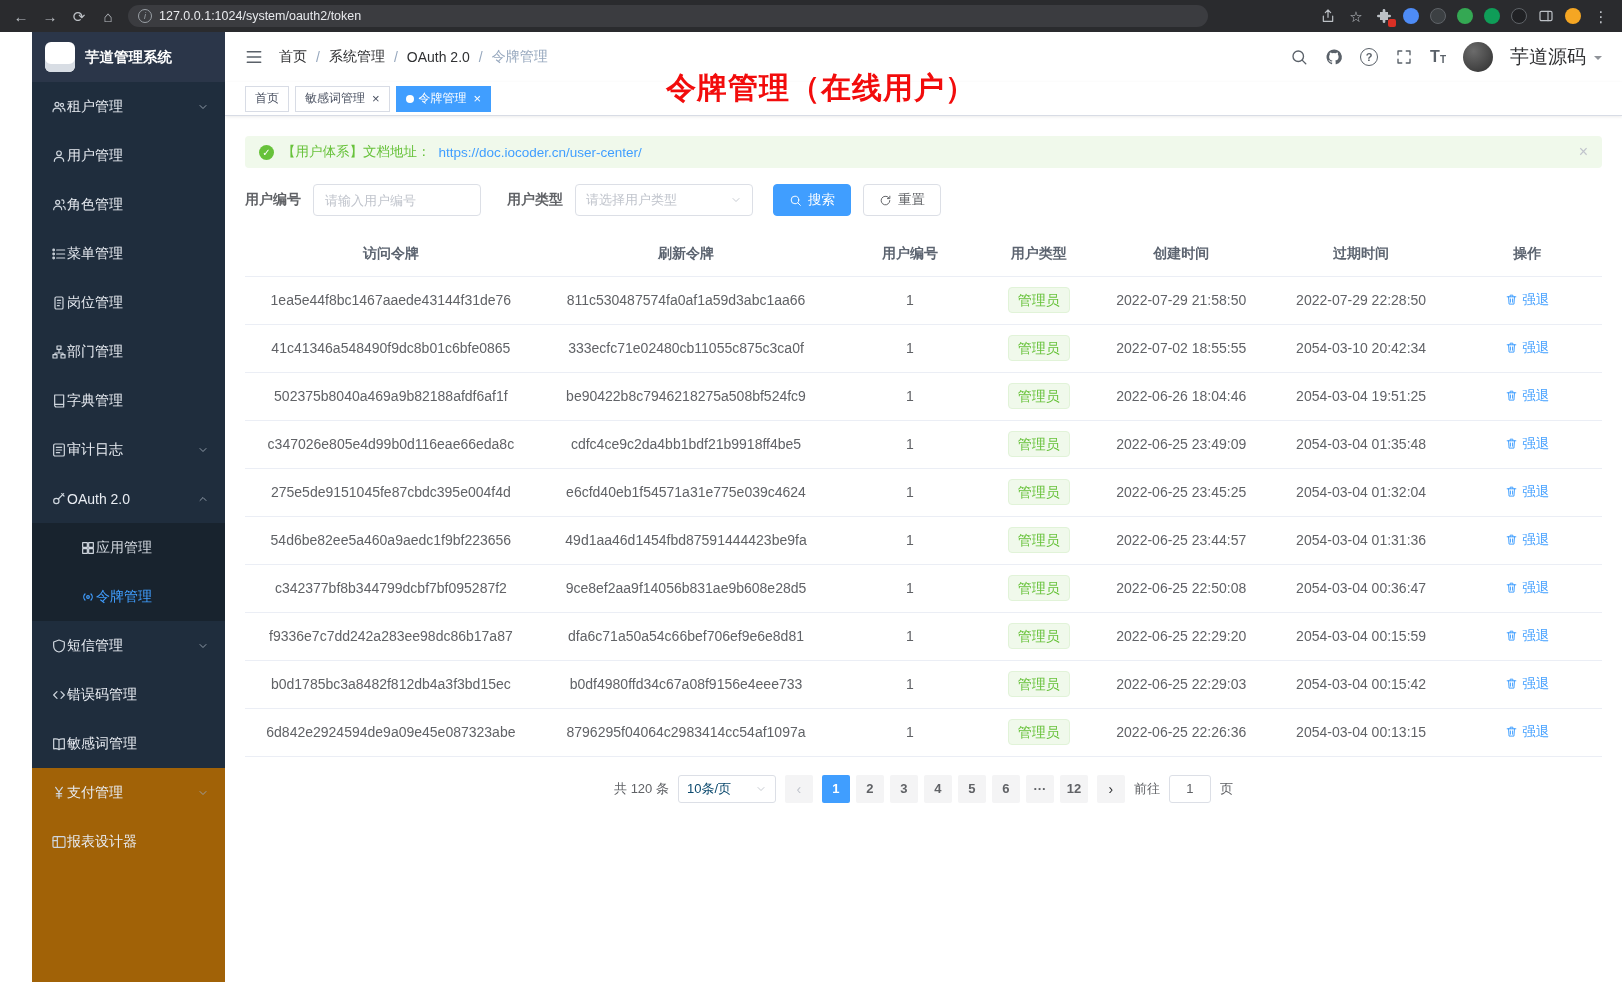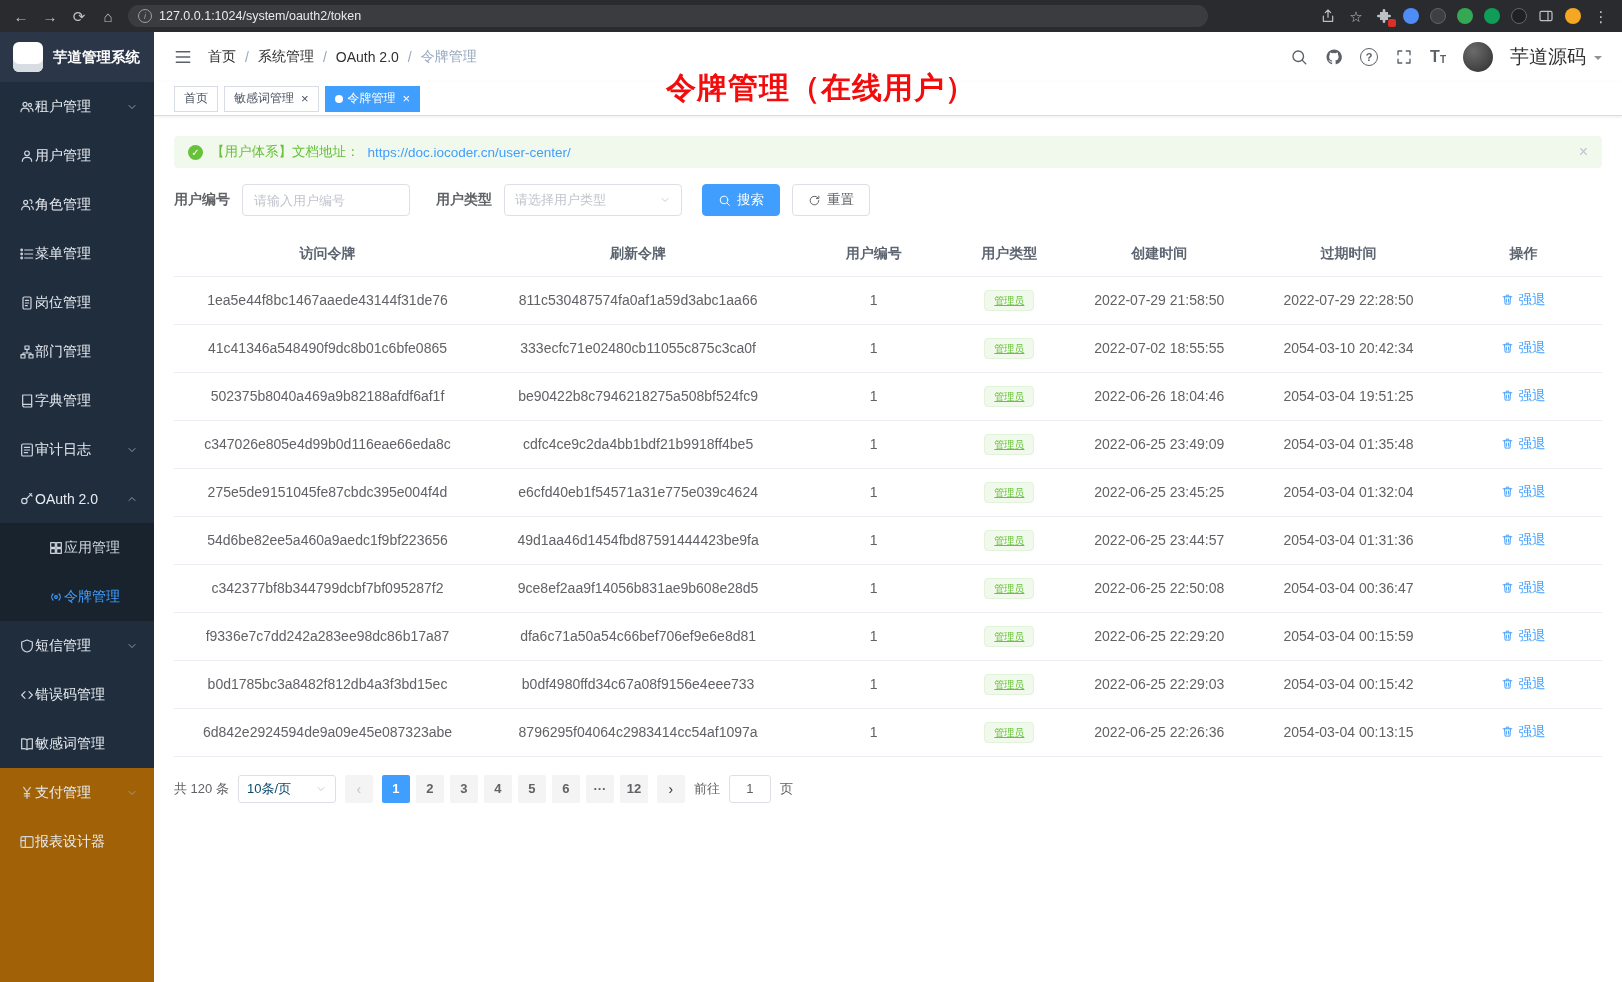--- a/index.html
+++ b/index.html
@@ -13,21 +13,21 @@
   .url-bar { flex:1; max-width:1080px; height:22px; background:#3b3c40; border-radius:12px; display:flex; align-items:center; padding:0 10px; gap:7px; color:#e8eaed; font-size:12.5px; }
   .circle-i { width:14px; height:14px; border:1px solid #9aa0a6; border-radius:50%; font-size:9px; display:inline-flex; align-items:center; justify-content:center; color:#9aa0a6; font-style:italic; flex-shrink:0; }
   .browser-right { display:flex; align-items:center; gap:11px; margin-left:auto; }
   .bsvg { width:16px; height:16px; }
   .dot { width:16px; height:16px; border-radius:50%; display:inline-block; }
   .ext-wrap { position:relative; display:inline-flex; }
   .ext-badge { position:absolute; right:-4px; bottom:-3px; width:8px; height:8px; background:#d93025; border-radius:2px; }
 
   
   .app { display:flex; height:950px; }
-  .sidebar { width:154px; background:#2d4054; display:flex; flex-direction:column; flex-shrink:0; }
+  .sidebar { width:193px; background:#2d4054; display:flex; flex-direction:column; flex-shrink:0;margin-left:32px; }
   .logo { height:50px; background:#2b3649; display:flex; align-items:center; gap:10px; padding:0 13px; cursor:pointer; }
   .logo-img { width:30px; height:30px; border-radius:6px; background:#fff; flex-shrink:0; box-shadow:inset 0 -8px 0 #d8dde4; }
   .logo-text { color:#fff; font-size:14.5px; font-weight:700; white-space:nowrap; }
   .menu-top { background:#1f2d3d; }
   .menu-bottom { background:#a16207; flex:1; }
   .menu-item { height:49px; display:flex; align-items:center; padding:0 16px 0 19px; color:#e8ecf2; font-size:14px; cursor:pointer; }
   .menu-item .mi { width:16px; height:16px; flex-shrink:0; color:#cfd6de; }
   .mi-label { white-space:nowrap; }
   .chev { width:12px; height:12px; margin-left:auto; color:#9aa5b1; flex-shrink:0; }
   .chev.up { transform:rotate(180deg); }
@@ -80,25 +80,25 @@
   .btn.primary { background:#409eff; border-color:#409eff; color:#fff; margin-left:8px; }
   .bico { width:13px; height:13px; }
 
   table { width:100%; border-collapse:collapse; table-layout:fixed; }
   th { height:44px; font-weight:700; color:#5c6470; font-size:14px; border-bottom:1px solid #ebeef5; text-align:center; }
   td { height:48px; border-bottom:1px solid #ebeef5; text-align:center; font-size:14px; color:#606266; overflow:hidden; white-space:nowrap; }
   th:nth-child(1),td:nth-child(1){width:21.5%;} th:nth-child(2),td:nth-child(2){width:22%;}
   th:nth-child(3),td:nth-child(3){width:11%;}  th:nth-child(4),td:nth-child(4){width:8%;}
   th:nth-child(5),td:nth-child(5){width:13%;}  th:nth-child(6),td:nth-child(6){width:13.5%;}
   th:nth-child(7),td:nth-child(7){width:11%;}
-  .badge { display:inline-block; background:#f0f9eb; border:1px solid #e1f3d8; color:#67c23a; font-size:10px; padding:3px 9px; border-radius:4px; line-height:1.3;text-decoration:underline; }
+  .badge { display:inline-block; background:#f0f9eb; border:1px solid #e1f3d8; color:#67c23a; font-size:14px; padding:3px 9px; border-radius:4px; line-height:1.3; }
   .link-btn { border:none; background:none; color:#409eff; font-size:13.5px; display:inline-flex; align-items:center; gap:4px; cursor:pointer; font-family:inherit; }
   .trash { width:13px; height:13px; }
 
-  .pagination { display:flex; align-items:center; justify-content:flex-start; gap:9px; margin-top:18px; font-size:13px; color:#606266; }
+  .pagination { display:flex; align-items:center; justify-content:center; gap:9px; margin-top:18px; font-size:13px; color:#606266; }
   .psize { width:98px; height:28px; border:1px solid #dcdfe6; border-radius:3px; display:flex; align-items:center; justify-content:space-between; padding:0 8px; color:#0c4a6e; cursor:pointer; }
   .pbtn { min-width:28px; height:28px; background:#f4f4f5; border:none; border-radius:2px; color:#303133; font-size:14px; cursor:pointer; font-family:inherit; }
   .pbtn.disabled { color:#c0c4cc; }
   .pager { display:flex; gap:6px; }
   .page-btn { min-width:28px; height:28px; background:#f4f4f5; border:none; border-radius:2px; color:#606266; font-size:13px; font-weight:600; cursor:pointer; font-family:inherit; }
   .page-btn.active { background:#409eff; color:#fff; }
   .goto-input { width:42px; height:28px; border:1px solid #dcdfe6; border-radius:3px; text-align:center; font-size:13px; color:#606266; outline:none; font-family:inherit; }
 
   .annotation { position:absolute; left:666px; top:68px; font-size:30px; font-weight:700; color:#f20c0c; letter-spacing:1px; z-index:50; white-space:nowrap; }
 </style>

